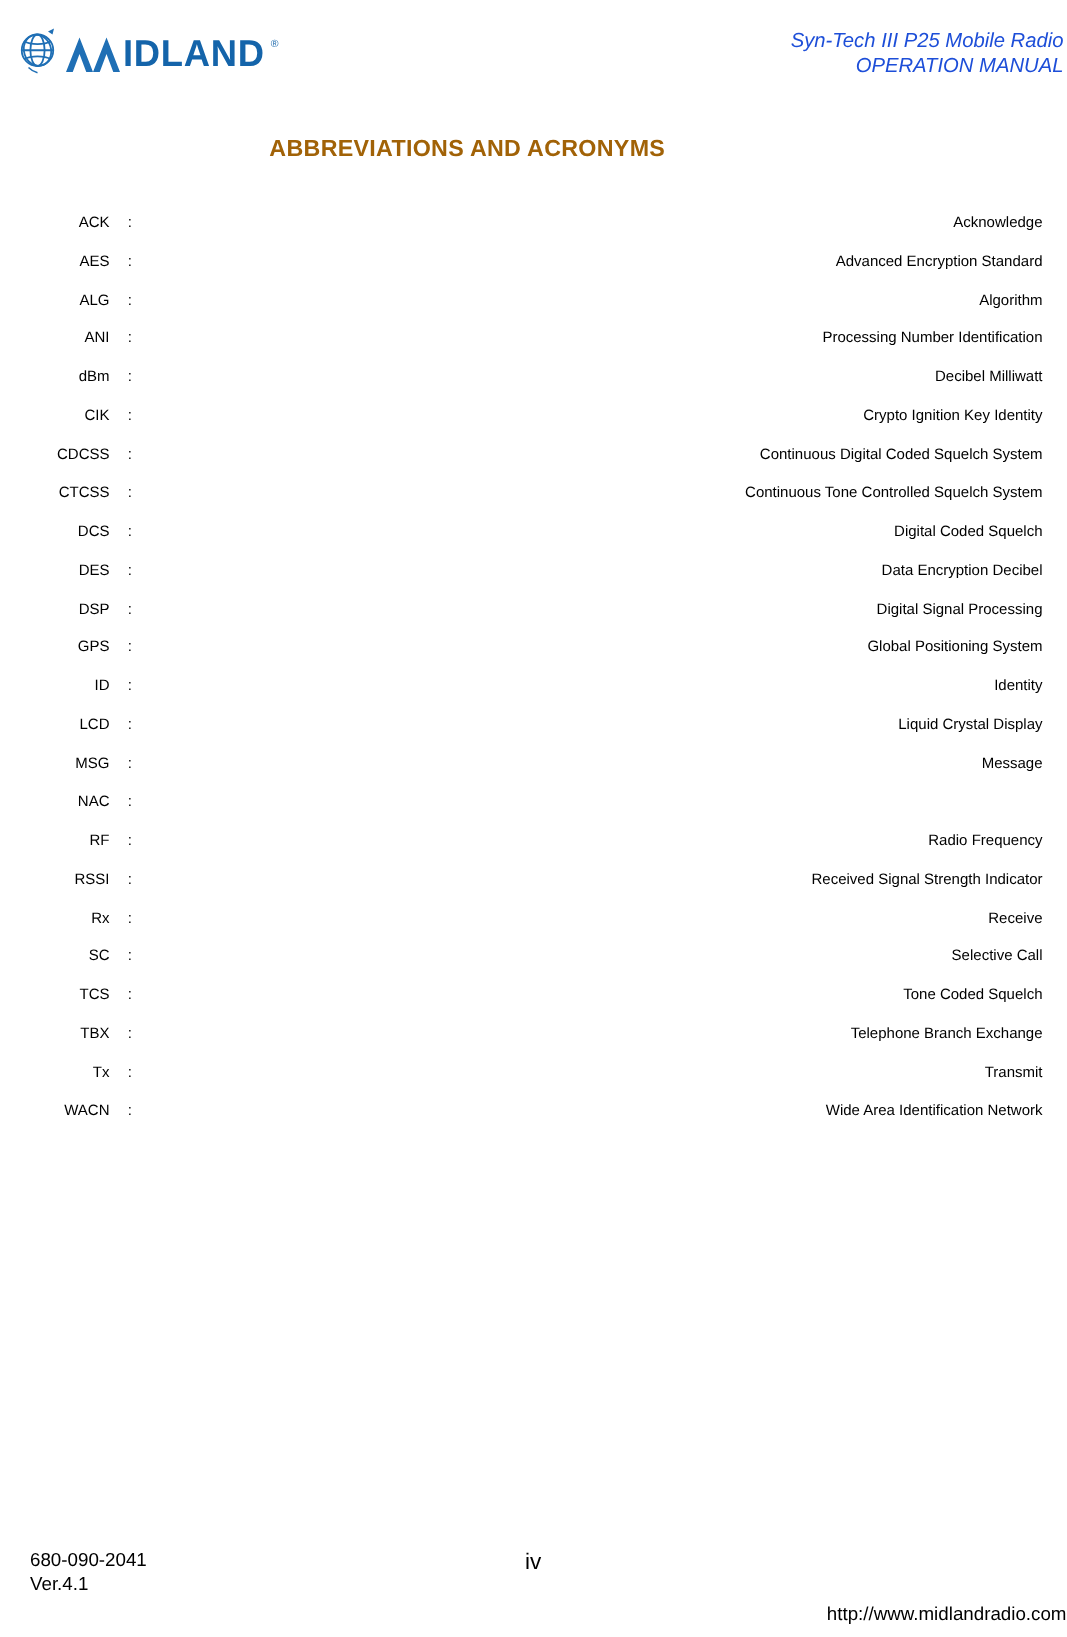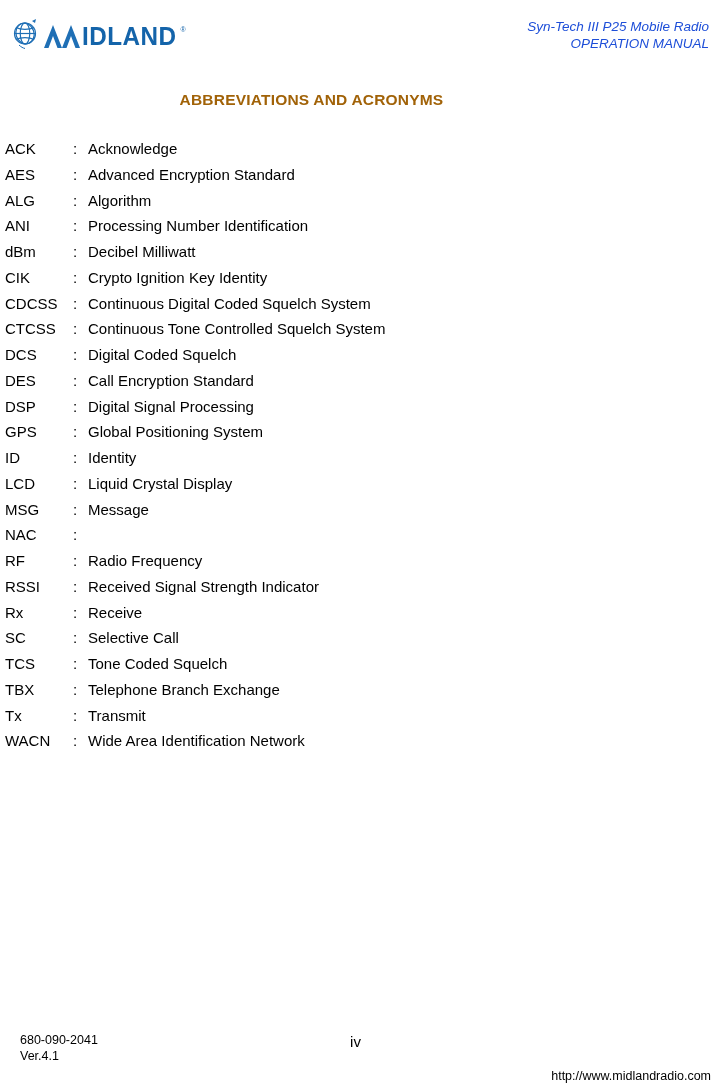--- a/index.html
+++ b/index.html
@@ -99,23 +99,24 @@
   .abbr-list {
     position: absolute;
     top: 136px;
     left: 5px;
     width: 690px;
   }
   .abbr-row {
     display: flex;
     align-items: baseline;
     height: 25.75px;
-    font-size: 15px;
+    font-size: 10px;
     line-height: 25.75px;
     white-space: nowrap;
+    text-align: right;
   }
   .abbr-term {
     width: 68px;
     flex: 0 0 68px;
   }
   .abbr-colon {
     width: 15px;
     flex: 0 0 15px;
   }
   .abbr-def {
@@ -235,21 +236,21 @@
       <span class="abbr-def">Continuous Tone Controlled Squelch System</span>
     </div>
     <div class="abbr-row">
       <span class="abbr-term">DCS</span>
       <span class="abbr-colon">:</span>
       <span class="abbr-def">Digital Coded Squelch</span>
     </div>
     <div class="abbr-row">
       <span class="abbr-term">DES</span>
       <span class="abbr-colon">:</span>
-      <span class="abbr-def">Call Encryption Standard</span>
+      <span class="abbr-def">Data Encryption Decibel</span>
     </div>
     <div class="abbr-row">
       <span class="abbr-term">DSP</span>
       <span class="abbr-colon">:</span>
       <span class="abbr-def">Digital Signal Processing</span>
     </div>
     <div class="abbr-row">
       <span class="abbr-term">GPS</span>
       <span class="abbr-colon">:</span>
       <span class="abbr-def">Global Positioning System</span>

